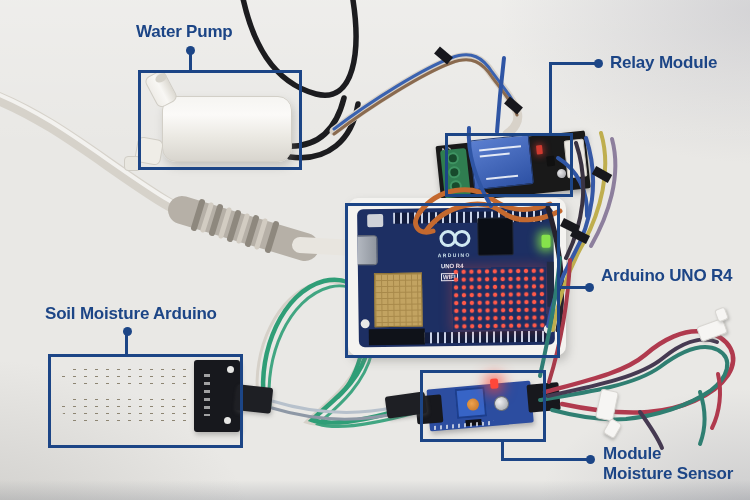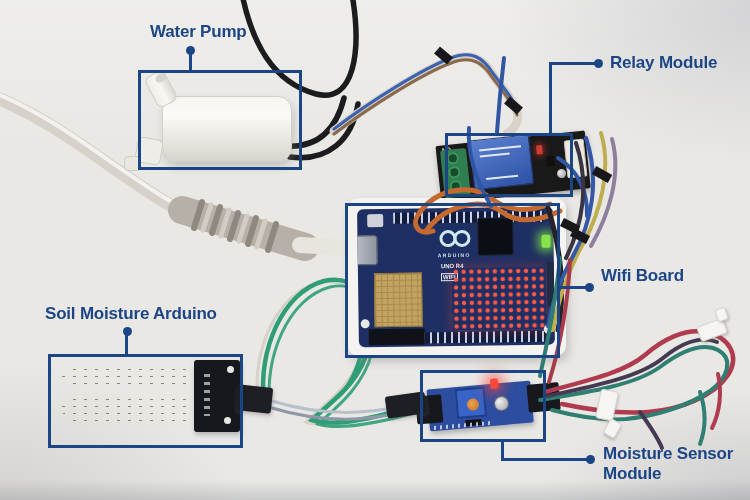--- a/index.html
+++ b/index.html
@@ -267,53 +267,53 @@
       <path d="M 572,232 L 588,240"></path>
     </g>
   </svg>
 
   <div class="white-clip" style="left:698px;top:322px;width:28px;height:16px;transform:rotate(-20deg)"></div>
   <div class="white-clip" style="left:716px;top:308px;width:11px;height:13px;transform:rotate(-20deg)"></div>
   <div class="white-clip" style="left:598px;top:390px;width:18px;height:30px;transform:rotate(12deg)"></div>
   <div class="white-clip" style="left:606px;top:420px;width:13px;height:17px;transform:rotate(30deg)"></div>
 
   <div>
-    <div class="callout-label" style="left:150px;top:22px">Water Pump</div>
+    <div class="callout-label" style="left:136px;top:22px">Water Pump</div>
     <div class="callout-dot" style="left:186px;top:46px"></div>
     <div class="callout-line" style="left:189px;top:52px;width:3px;height:18px"></div>
     <div class="callout-box" style="left:138px;top:70px;width:164px;height:100px"></div>
   </div>
 
   <div>
     <div class="callout-box" style="left:445px;top:133px;width:128px;height:64px"></div>
     <div class="callout-line" style="left:549px;top:62px;width:3px;height:71px"></div>
     <div class="callout-line" style="left:549px;top:62px;width:47px;height:3px"></div>
     <div class="callout-dot" style="left:594px;top:59px"></div>
     <div class="callout-label" style="left:610px;top:53px">Relay Module</div>
   </div>
 
   <div>
     <div class="callout-box" style="left:345px;top:203px;width:215px;height:155px"></div>
     <div class="callout-line" style="left:558px;top:286px;width:28px;height:3px"></div>
     <div class="callout-dot" style="left:585px;top:283px"></div>
     <div class="callout-label" style="left:601px;top:266px">
-      <span style="position:static;display:block">Wifi Board</span>
+      <span style="position:static;display:block">Arduino UNO R4</span>
     </div>
   </div>
 
   <div>
     <div class="callout-label" style="left:45px;top:304px">Soil Moisture Arduino</div>
     <div class="callout-dot" style="left:123px;top:327px"></div>
     <div class="callout-line" style="left:125px;top:333px;width:3px;height:21px"></div>
     <div class="callout-box" style="left:48px;top:354px;width:195px;height:94px"></div>
   </div>
 
   <div>
     <div class="callout-box" style="left:420px;top:370px;width:126px;height:72px"></div>
     <div class="callout-line" style="left:501px;top:442px;width:3px;height:19px"></div>
     <div class="callout-line" style="left:501px;top:458px;width:87px;height:3px"></div>
     <div class="callout-dot" style="left:586px;top:455px"></div>
     <div class="callout-label" style="left:603px;top:444px">
+      <span style="position:static;display:block">Module</span>
       <span style="position:static;display:block">Moisture Sensor</span>
-      <span style="position:static;display:block">Module</span>
     </div>
   </div>
 </div>
 
 </body></html>

